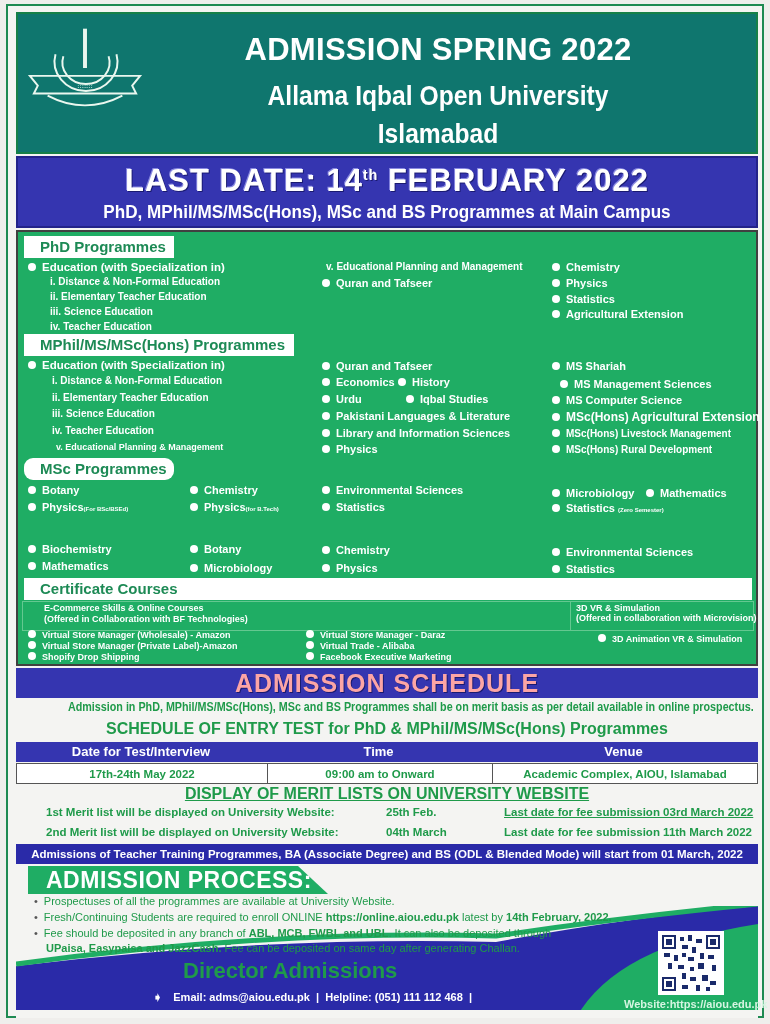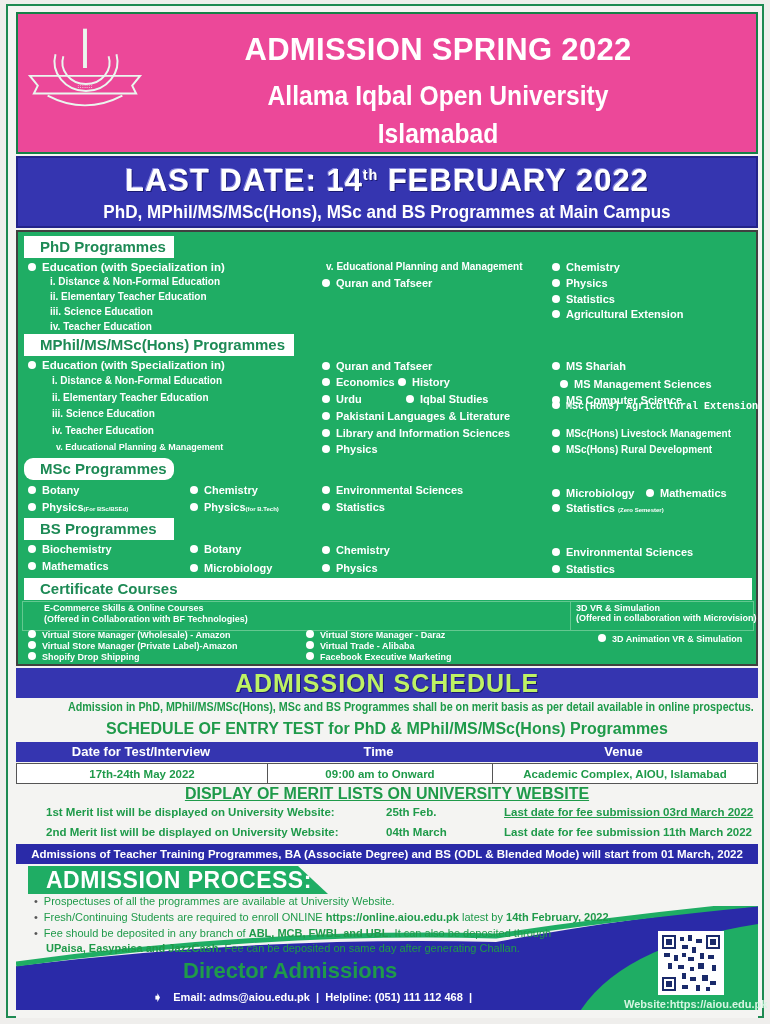--- a/index.html
+++ b/index.html
@@ -10,21 +10,21 @@
     position: relative;
   }
   .poster {
     position: absolute; left: 6px; top: 4px; width: 758px; height: 1014px;
     background: #f4f4f2;
     border: 2px solid #1e8a52;
   }
   
   .header {
     position: absolute; left: 8px; top: 6px; width: 742px; height: 142px;
-    background: #ec4899;
+    background: #0f766e;
     border: 2px solid #168048;
   }
   .logo { position: absolute; left: 8px; top: 10px; width: 118px; height: 90px; }
   .h-title {
     position: absolute; left: 120px; width: 600px; text-align: center;
     color: #fff; font-weight: bold;
     font-family: "Liberation Sans", sans-serif;
   }
   .h1 { top: 18px; font-size: 31px; letter-spacing: 0.3px; }
   .h2 { top: 66px; font-size: 28px; transform: scaleX(0.88); }
@@ -75,21 +75,21 @@
   }
   .cert-box2 {
     position: absolute; left: 552px; top: 369px; width: 182px; height: 30px;
     border-left: 1px solid #64c890;
   }
   .cert-text { font-size: 9px; }
 
   
   .schedule-head {
     position: absolute; left: 8px; top: 662px; width: 742px; height: 30px;
-    background: #3535b0; text-align: center; color: #bef264;
+    background: #3535b0; text-align: center; color: #fca5a5;
     font-size: 25px; font-weight: bold; line-height: 30px; letter-spacing: 1px;
     text-shadow: 1px 1px 0 #1a1a70;
   }
   .green-line {
     position: absolute; left: 8px; width: 742px; text-align: center;
     color: #1f9a4a; font-weight: bold; white-space: nowrap;
   }
   .gl1 { top: 694px; font-size: 12.5px; transform: scaleX(0.86); }
   .gl2 { top: 714px; font-size: 16px; }
   .tbl-head {
@@ -216,36 +216,35 @@
     <div class="item b" style="left:380px;top:143px;">History</div>
     <div class="item b" style="left:304px;top:160px;">Urdu</div>
     <div class="item b" style="left:388px;top:160px;">Iqbal Studies</div>
     <div class="item b" style="left:304px;top:177px;">Pakistani Languages &amp; Literature</div>
     <div class="item b" style="left:304px;top:194px;">Library and Information Sciences</div>
     <div class="item b" style="left:304px;top:210px;">Physics</div>
 
     <div class="item b" style="left:534px;top:127px;">MS Shariah</div>
     <div class="item b" style="left:542px;top:145px;">MS Management Sciences</div>
     <div class="item b" style="left:534px;top:161px;">MS Computer Science</div>
-    <div class="item b" style="left:534px;top:168px;font-size:10px;font-family:Liberation Mono, monospace;">MSc(Hons) Agricultural Extension</div>
+    <div class="item b" style="left:534px;top:178px;font-size:12px;">MSc(Hons) Agricultural Extension</div>
     <div class="item b" style="left:534px;top:195px;font-size:10px;">MSc(Hons) Livestock Management</div>
     <div class="item b" style="left:534px;top:211px;font-size:10px;">MSc(Hons) Rural Development</div>
 
     <div class="sec-label" style="left:6px;top:226px;width:150px;border-radius:9px;">MSc Programmes</div>
     <div class="item b" style="left:10px;top:251px;">Botany</div>
     <div class="item b" style="left:172px;top:251px;">Chemistry</div>
     <div class="item b" style="left:304px;top:251px;">Environmental Sciences</div>
     <div class="item b" style="left:534px;top:254px;">Microbiology</div>
     <div class="item b" style="left:628px;top:254px;">Mathematics</div>
     <div class="item b" style="left:10px;top:268px;"><span>Physics</span><span class="small-note">(For BSc/BSEd)</span></div>
     <div class="item b" style="left:172px;top:268px;"><span>Physics</span><span class="small-note">(for B.Tech)</span></div>
     <div class="item b" style="left:304px;top:268px;">Statistics</div>
     <div class="item b" style="left:534px;top:269px;"><span>Statistics</span> <span class="small-note">(Zero Semester)</span></div>
 
-    <div class="sec-label" style="left:6px;top:286px;width:150px;">BS Programmes</div>
     <div class="item b" style="left:10px;top:310px;">Biochemistry</div>
     <div class="item b" style="left:172px;top:310px;">Botany</div>
     <div class="item b" style="left:304px;top:311px;">Chemistry</div>
     <div class="item b" style="left:534px;top:313px;">Environmental Sciences</div>
     <div class="item b" style="left:10px;top:327px;">Mathematics</div>
     <div class="item b" style="left:172px;top:329px;">Microbiology</div>
     <div class="item b" style="left:304px;top:329px;">Physics</div>
     <div class="item b" style="left:534px;top:330px;">Statistics</div>
 
     <div class="cert-band"></div>

